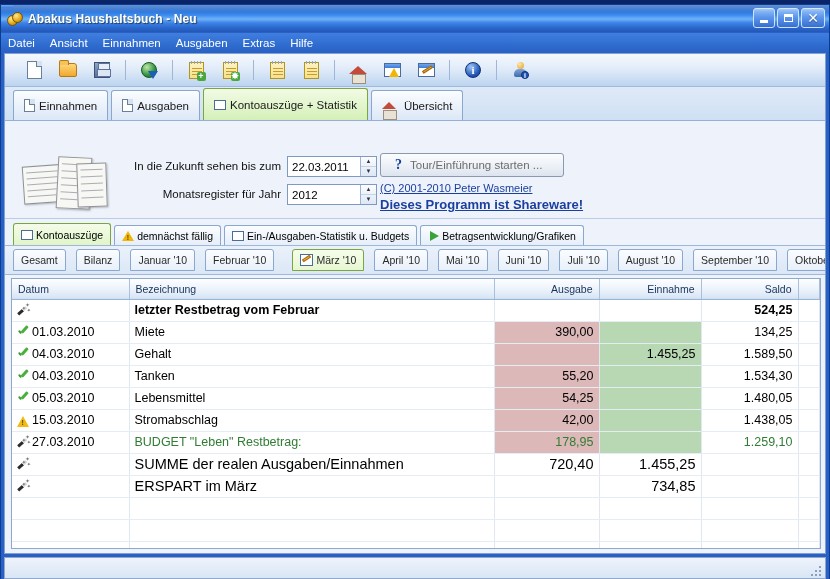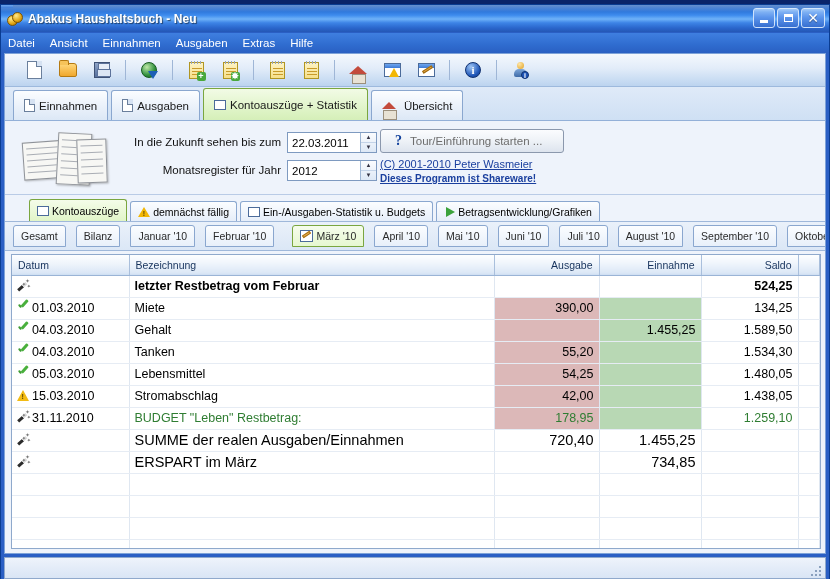--- a/index.html
+++ b/index.html
@@ -189,20 +189,21 @@
   }
 
   
   #headerpanel {
     flex: 0 0 74px; height: 74px;
     background: #eef3fb;
     display: flex; align-items: center;
     padding: 4px 8px 0 10px;
     border-bottom: 1px solid #b9cbe6;
     position: relative;
+    margin-top: 24px;
   }
   #receipt-img {
     width: 104px; height: 58px; flex: 0 0 104px;
     margin-right: 10px;
     position: relative; overflow: hidden;
   }
   .rpaper {
     position: absolute; background: #f7f7f4;
     border: 1px solid #8e9299;
     box-shadow: 1px 1px 2px rgba(0,0,0,.25);
@@ -236,26 +237,26 @@
   #tour-btn {
     width: 184px; height: 24px;
     display: flex; align-items: center; gap: 8px;
     padding-left: 14px;
     background: linear-gradient(to bottom,#fbfcfe 0%,#eef2f7 50%,#dde4ee 100%);
     border: 1px solid #8b98ad; border-radius: 3px;
     font-size: 11.5px; color: #6d6d6d; cursor: default;
   }
   .qmark { color: #11409b; font-weight: bold; font-size: 14px; font-family: "Liberation Serif", serif; }
   .link { display:block; color: #1a3f9e; font-size: 11px; text-decoration: underline; margin-top: 5px; cursor: default;}
-  .link.bold { font-weight: bold; font-size: 10px; margin-top: 3px; }
+  .link.bold { font-weight: bold; font-size: 13px; margin-top: 3px; }
 
   
   #subtabs {
     flex: 0 0 26px; height: 26px;
-    display: flex; align-items: flex-end; padding-left: 24px;
+    display: flex; align-items: flex-end; padding-left: 8px;
     background: #eef3fb;
   }
   .stab {
     height: 20px; display: flex; align-items: center; gap: 3px;
     padding: 0 7px; margin-right: 3px;
     border: 1px solid #8aa7cf; border-bottom: none; border-radius: 3px 3px 0 0;
     background: linear-gradient(to bottom,#fbfdff,#e6eef9);
     font-size: 10.5px; white-space: nowrap; cursor: default;
   }
   .stab.active { background: linear-gradient(to bottom,#f4fce9,#e1f5c8); border-color: #7aa63f; height: 22px; }
@@ -323,21 +324,21 @@
     white-space: nowrap; overflow: hidden;
   }
   td.c-date { font-size: 12.5px; padding-left: 2px; }
   td.c-num { text-align: right; }
   td.c-exp { background: #dcb8b8; }
   td.c-inc { background: #b8d8b4; }
   td.big { font-size: 15px; }
   td.bold { font-weight: bold; }
   tr.r-green td { color: #2f7d32; }
   tr.r-summary td { font-size: 14.5px; }
-  .date-cell { display: flex; align-items: flex-start; gap: 2px; }
+  .date-cell { display: flex; align-items: flex-end; gap: 2px; }
 
   
   .ic-check { width: 13px; height: 12px; position: relative; flex: 0 0 13px; }
   .ic-check::before {
     content:""; position:absolute; left:1px; top:4px; width:4px; height:2px;
     background:#3f9c35; transform: rotate(48deg); border-radius:1px;
   }
   .ic-check::after {
     content:""; position:absolute; left:3px; top:1px; width:9px; height:2.5px;
     background:#49b03c; transform: rotate(-48deg); border-radius:1px;
@@ -760,21 +761,21 @@
 
           <tr class="r-green">
             <td class="c-date" style="color:#000">
               <div class="date-cell">
                   <span class="ic-wand">
                     <span class="stick"></span>
                     <span class="sp s1">✦</span>
                     <span class="sp s2">✦</span>
                     <span class="sp s3">✦</span>
                   </span>
-              <span>31.11.2010</span>
+              <span>27.03.2010</span>
                 </div>
             </td>
             <td>BUDGET "Leben" Restbetrag:</td>
             <td class="c-num c-exp">178,95</td>
             <td class="c-num c-inc"></td>
             <td class="c-num">1.259,10</td>
             <td></td>
           </tr>
 
           <tr class="r-summary">

